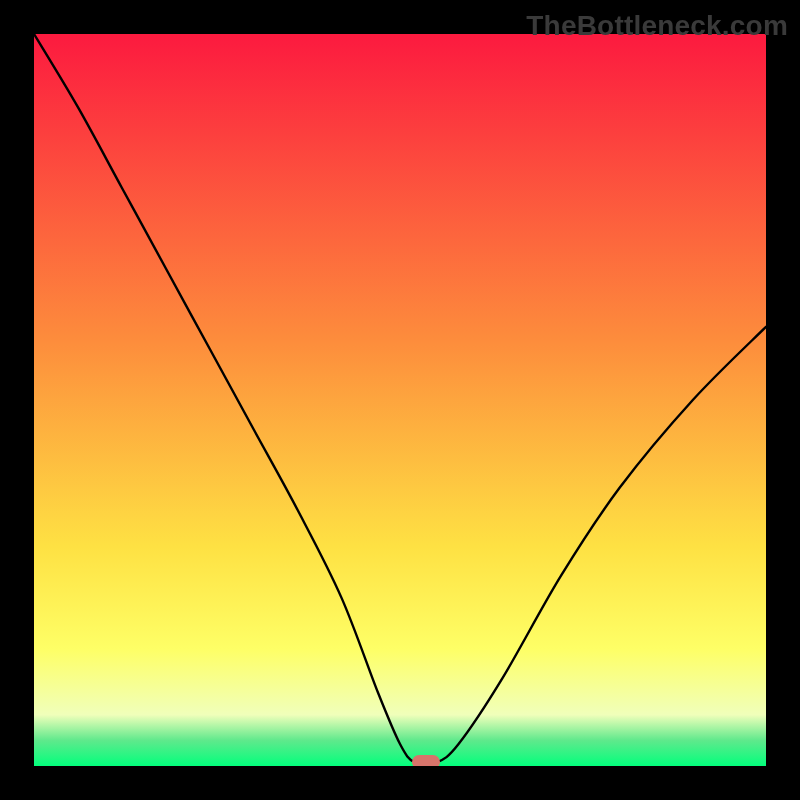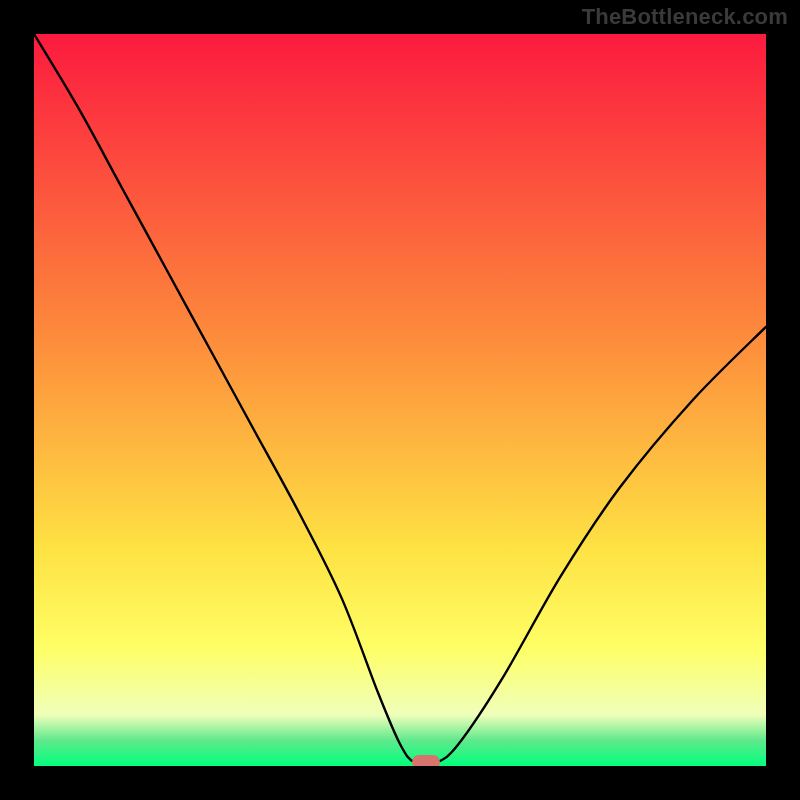--- a/index.html
+++ b/index.html
@@ -12,24 +12,24 @@
     font-family: Arial, Helvetica, sans-serif;
   }
   .frame {
     position: relative;
     width: 800px;
     height: 800px;
     background: #000;
   }
   .watermark {
     position: absolute;
-    top: 4px;
+    top: 10px;
     right: 12px;
     color: #3a3a3a;
-    font-size: 22px;
+    font-size: 28px;
     font-weight: 600;
     letter-spacing: 0.2px;
     z-index: 10;
   }
   .plot-area {
     position: absolute;
     left: 34px;
     top: 34px;
     width: 732px;
     height: 732px;

